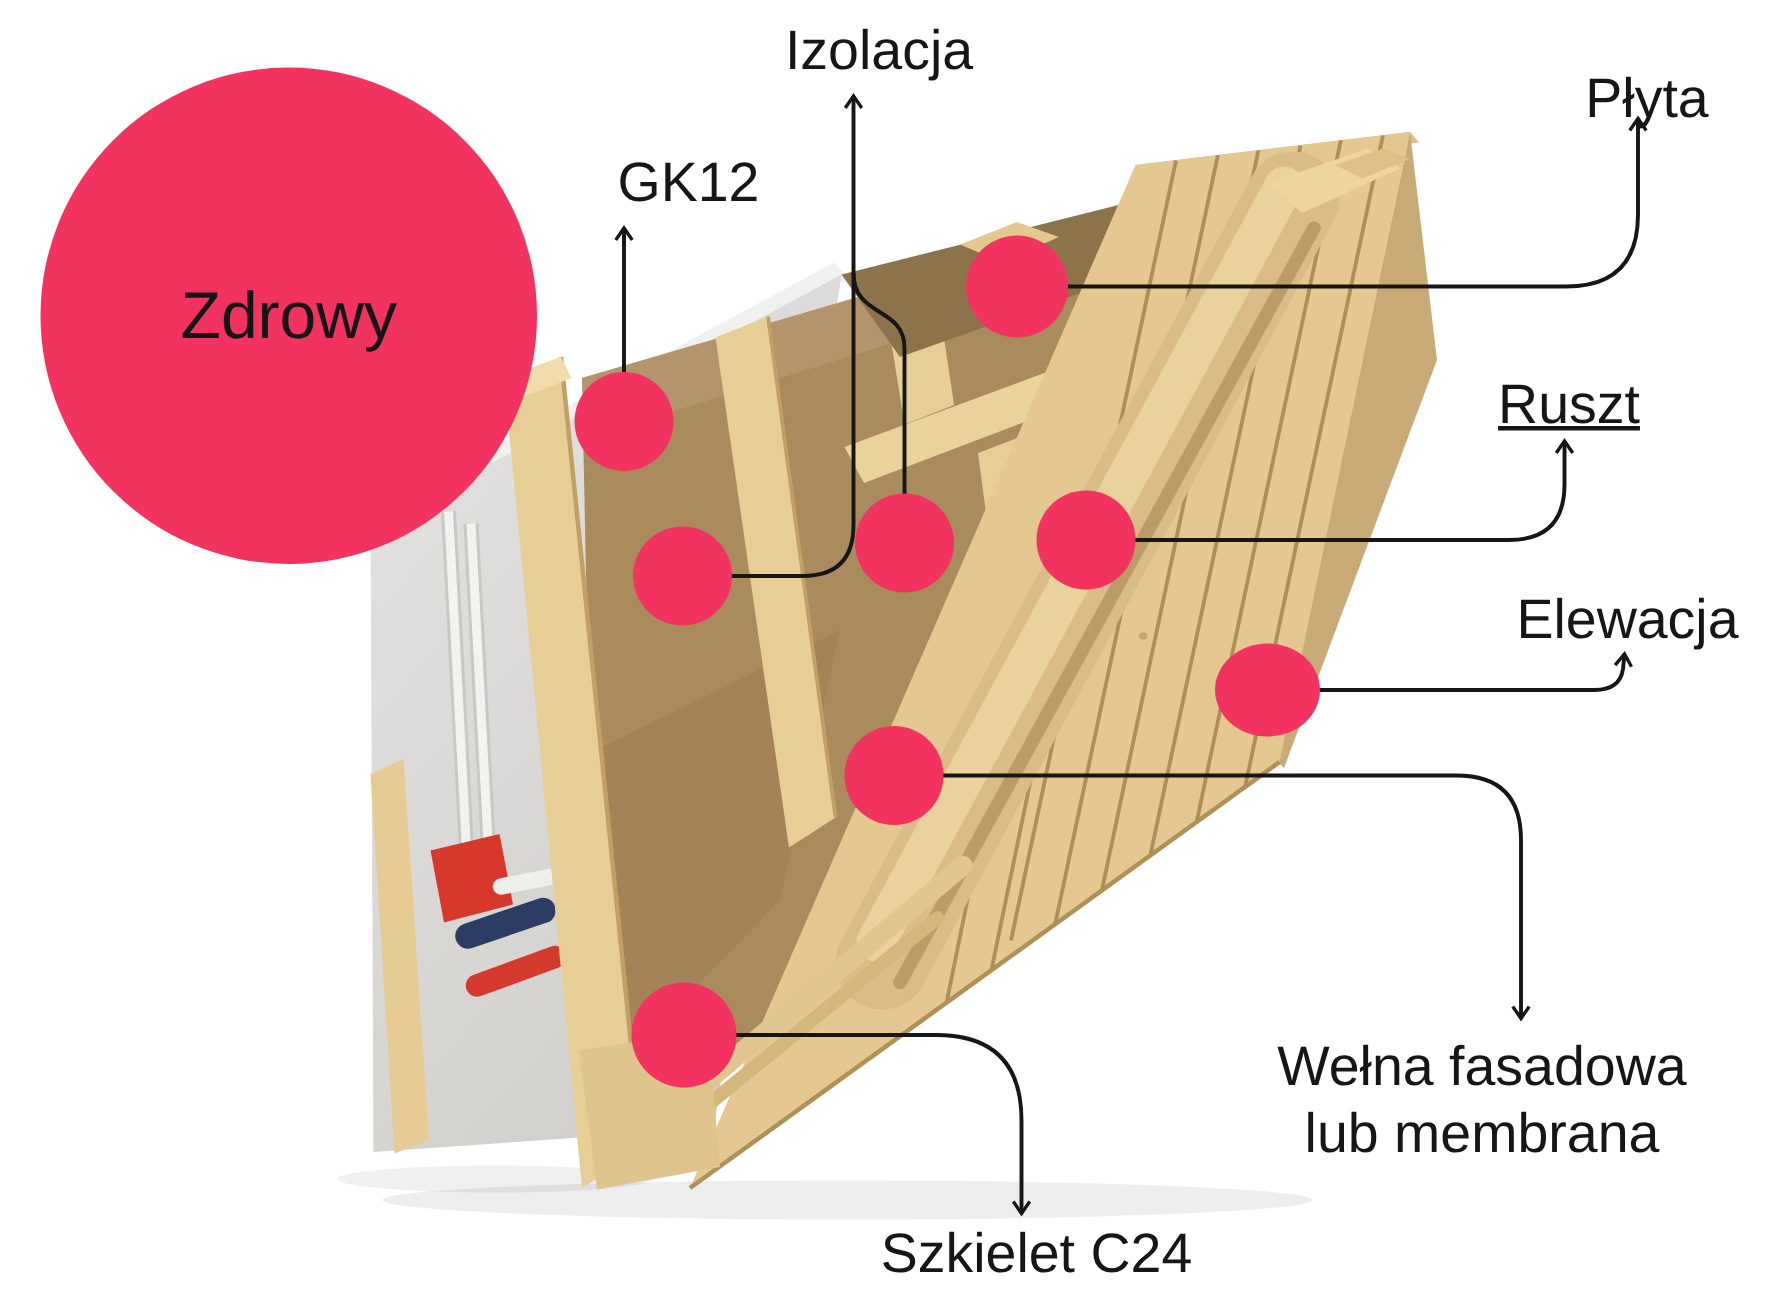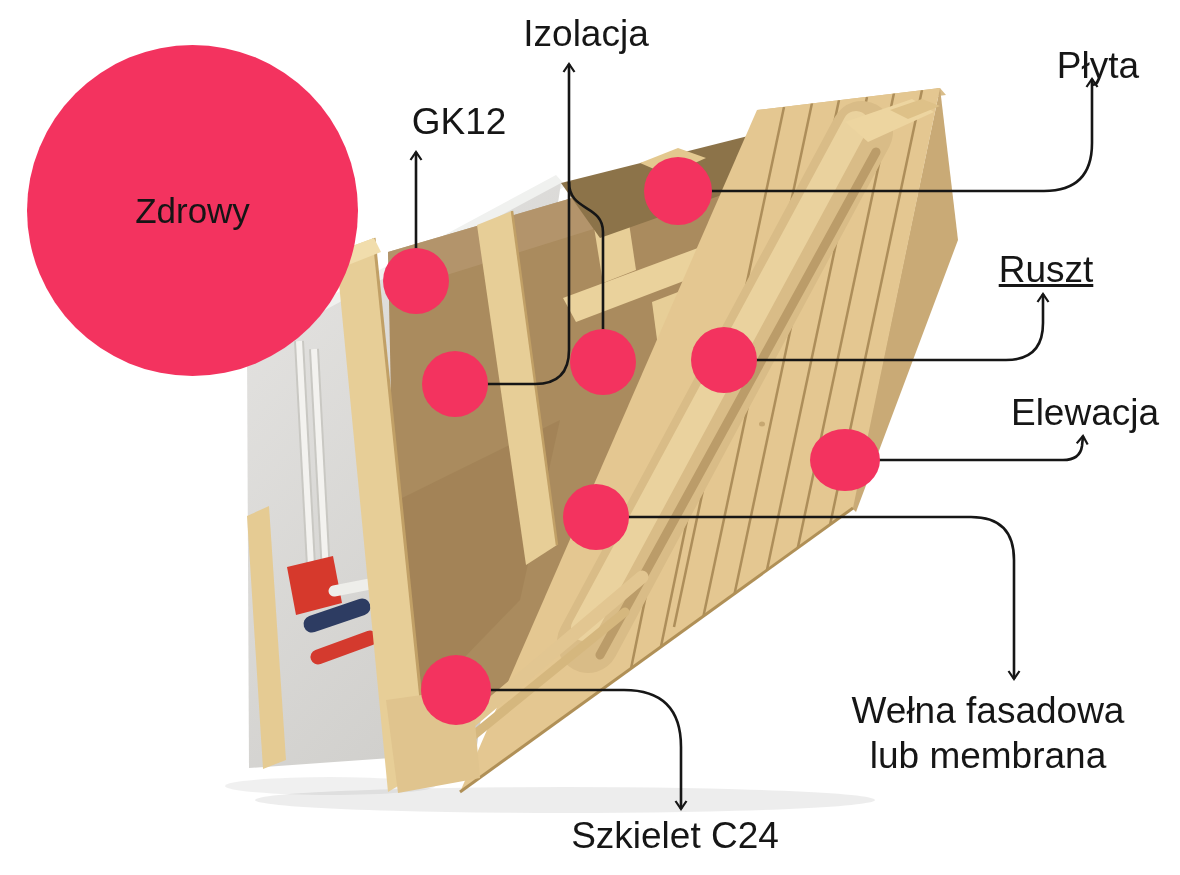--- a/index.html
+++ b/index.html
@@ -12,21 +12,21 @@
   #wallsvg { position:absolute; left:0; top:0; }
   .lbl {
     position:absolute; transform:translateX(-50%);
     font-size:37px; color:var(--ink); white-space:nowrap; line-height:1.15;
   }
   .lbl-multi { text-align:center; line-height:1.22; }
   .bubble {
     position:absolute; left:27px; top:45px; width:331px; height:331px;
     border-radius:50%; background:var(--pink);
     display:flex; flex-direction:column; align-items:center; justify-content:center;
-    font-size:35px; line-height:47px; color:#151515; text-align:center;
+    font-size:44px; line-height:47px; color:#151515; text-align:center;
   }
   .connector { stroke:var(--ink); stroke-width:2.6; fill:none; }
   .dot { fill:var(--pink); }
 </style>
 </head>
 <body>
 
 <div id="stage">
 
   <svg id="wallsvg" width="1180" height="875" viewBox="0 0 1180 875">
@@ -157,15 +157,15 @@
 
   <div class="lbl" style="left:586px; top:13px;">Izolacja</div>
   <div class="lbl" style="left:415px; top:101px;margin-left:44px;">GK12</div>
   <div class="lbl" style="left:1098px; top:33px;margin-top:12px;">Płyta</div>
   <div class="lbl" style="left:1046px; top:249px;text-decoration:underline;">Ruszt</div>
   <div class="lbl lbl-multi" style="left:988px; top:688px;">
     <div>Wełna fasadowa</div>
     <div>lub membrana</div>
   </div>
   <div class="lbl" style="left:1085px; top:392px;">Elewacja</div>
-  <div class="lbl" style="left:675px; top:815px;">Szkielet C24</div>
+  <div class="lbl" style="left:691px; top:815px;">Szkielet C24</div>
 
 </div>
 
 </body></html>

